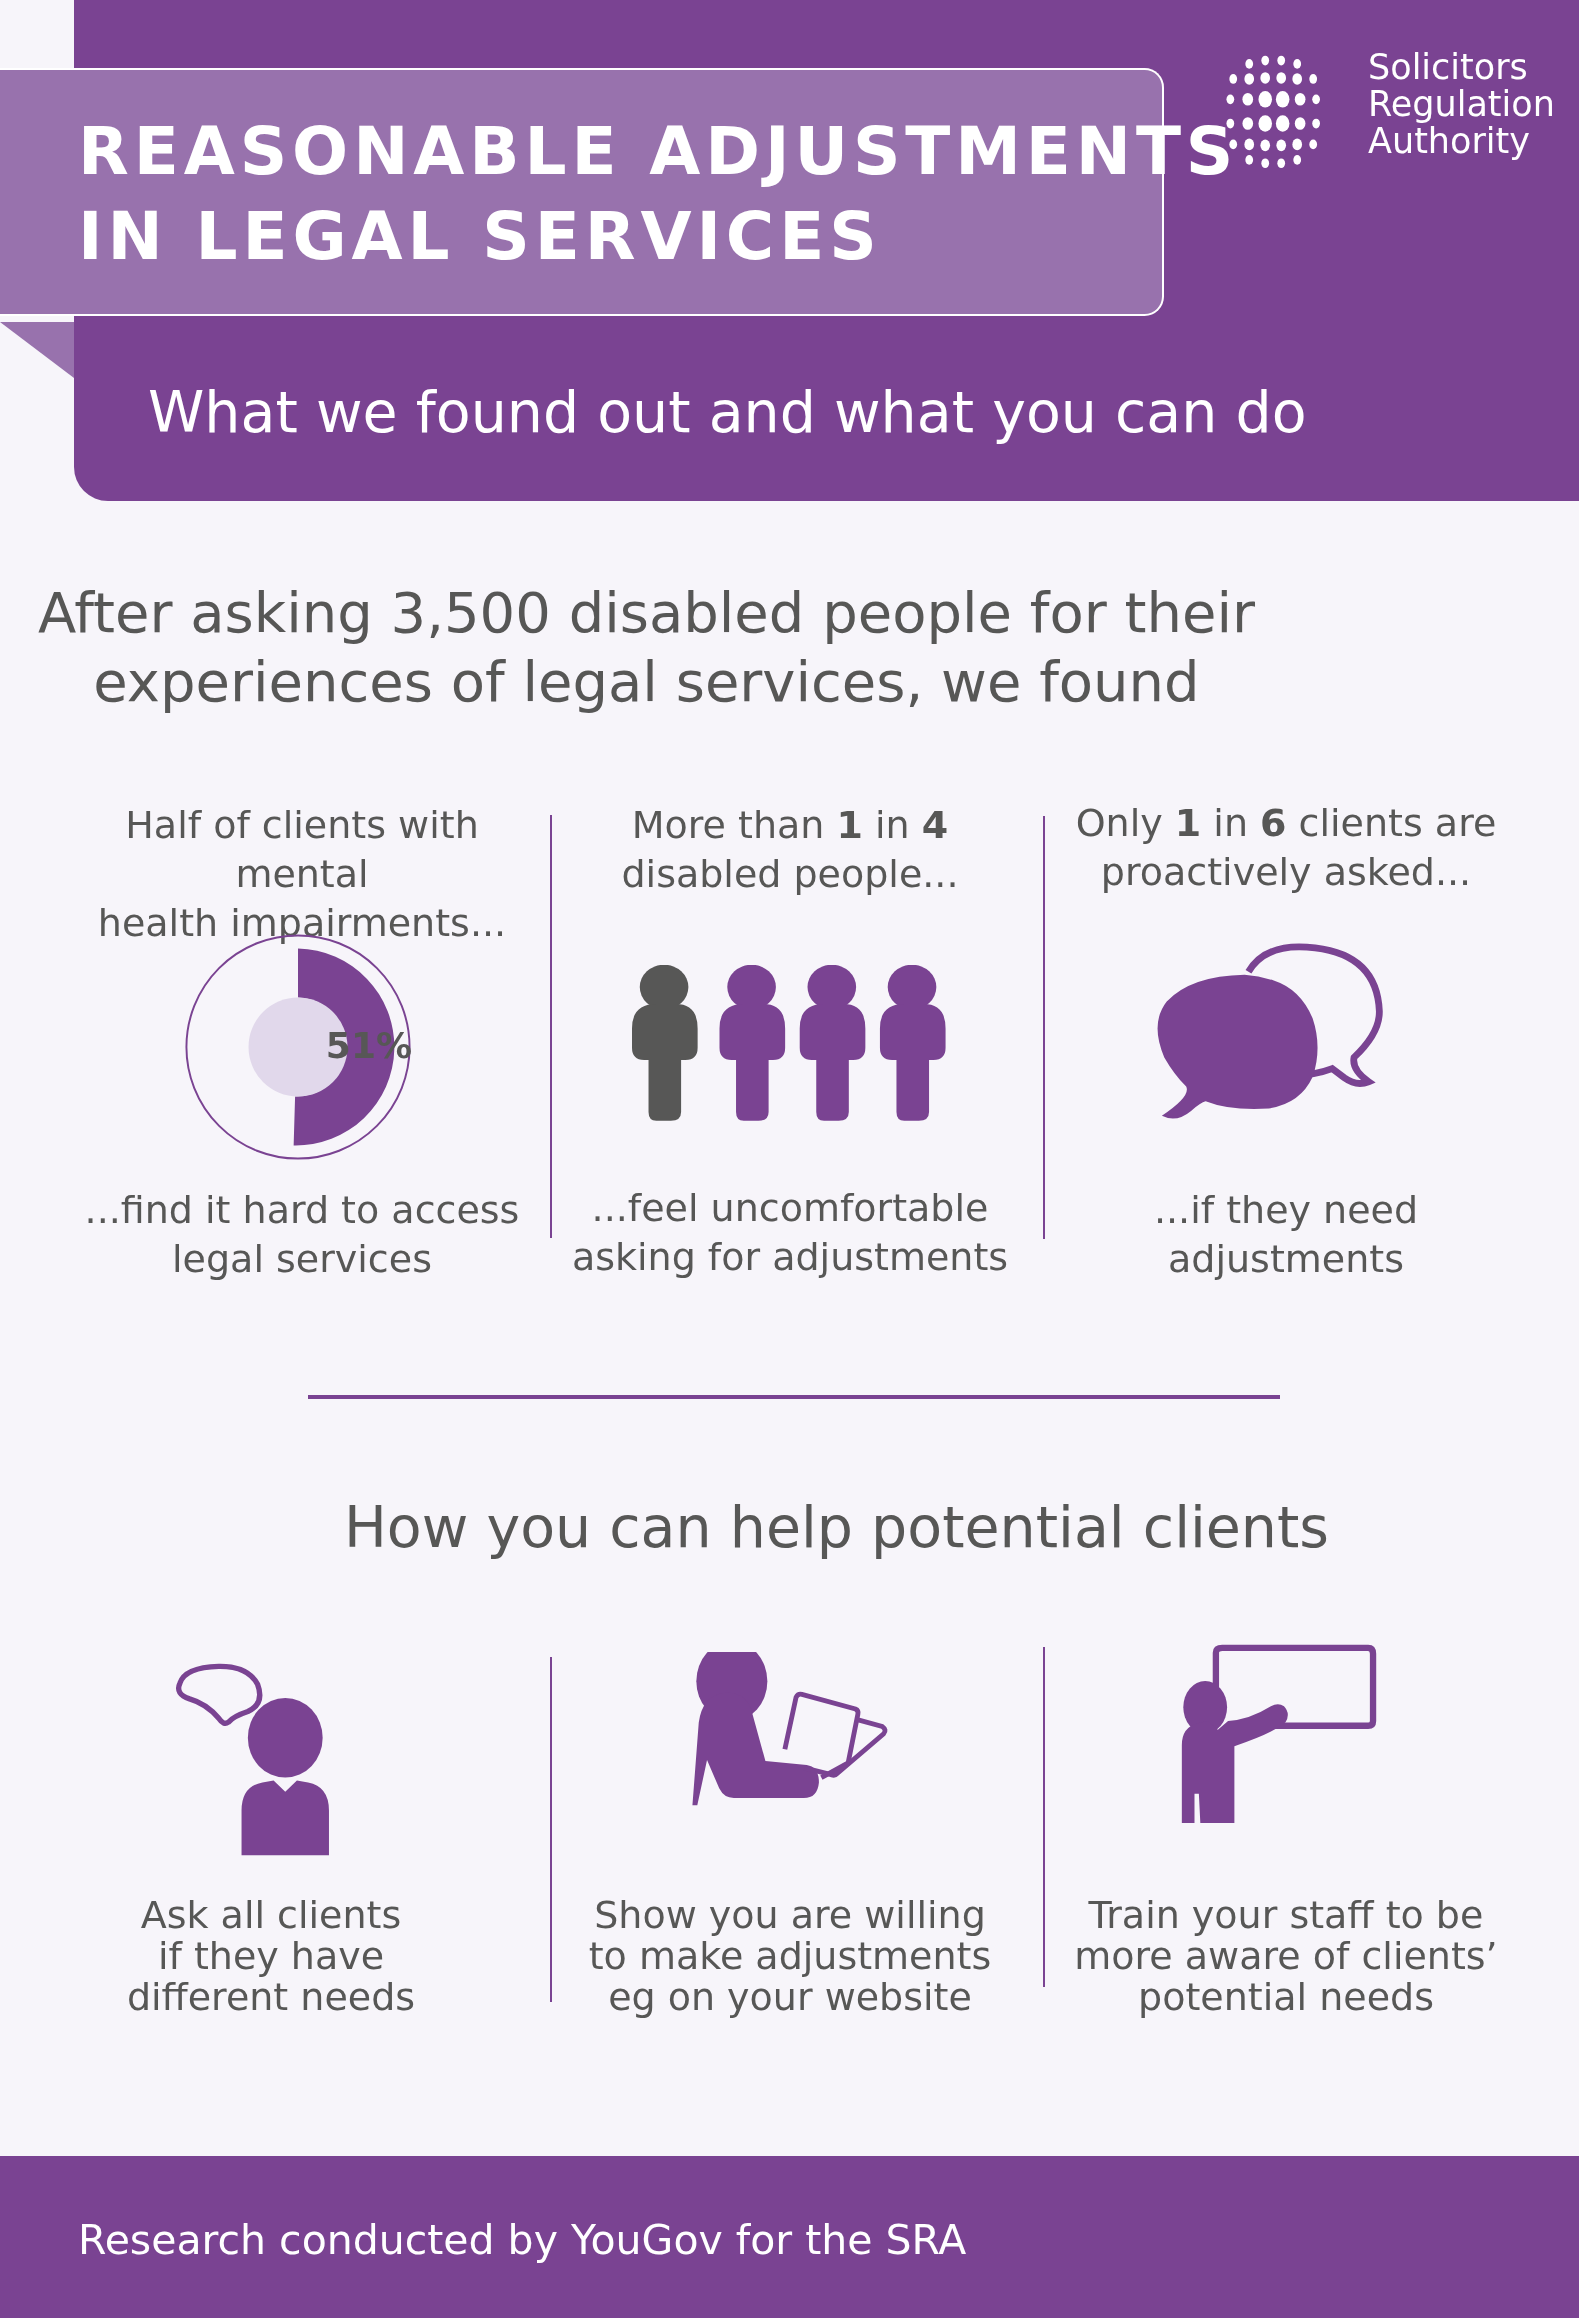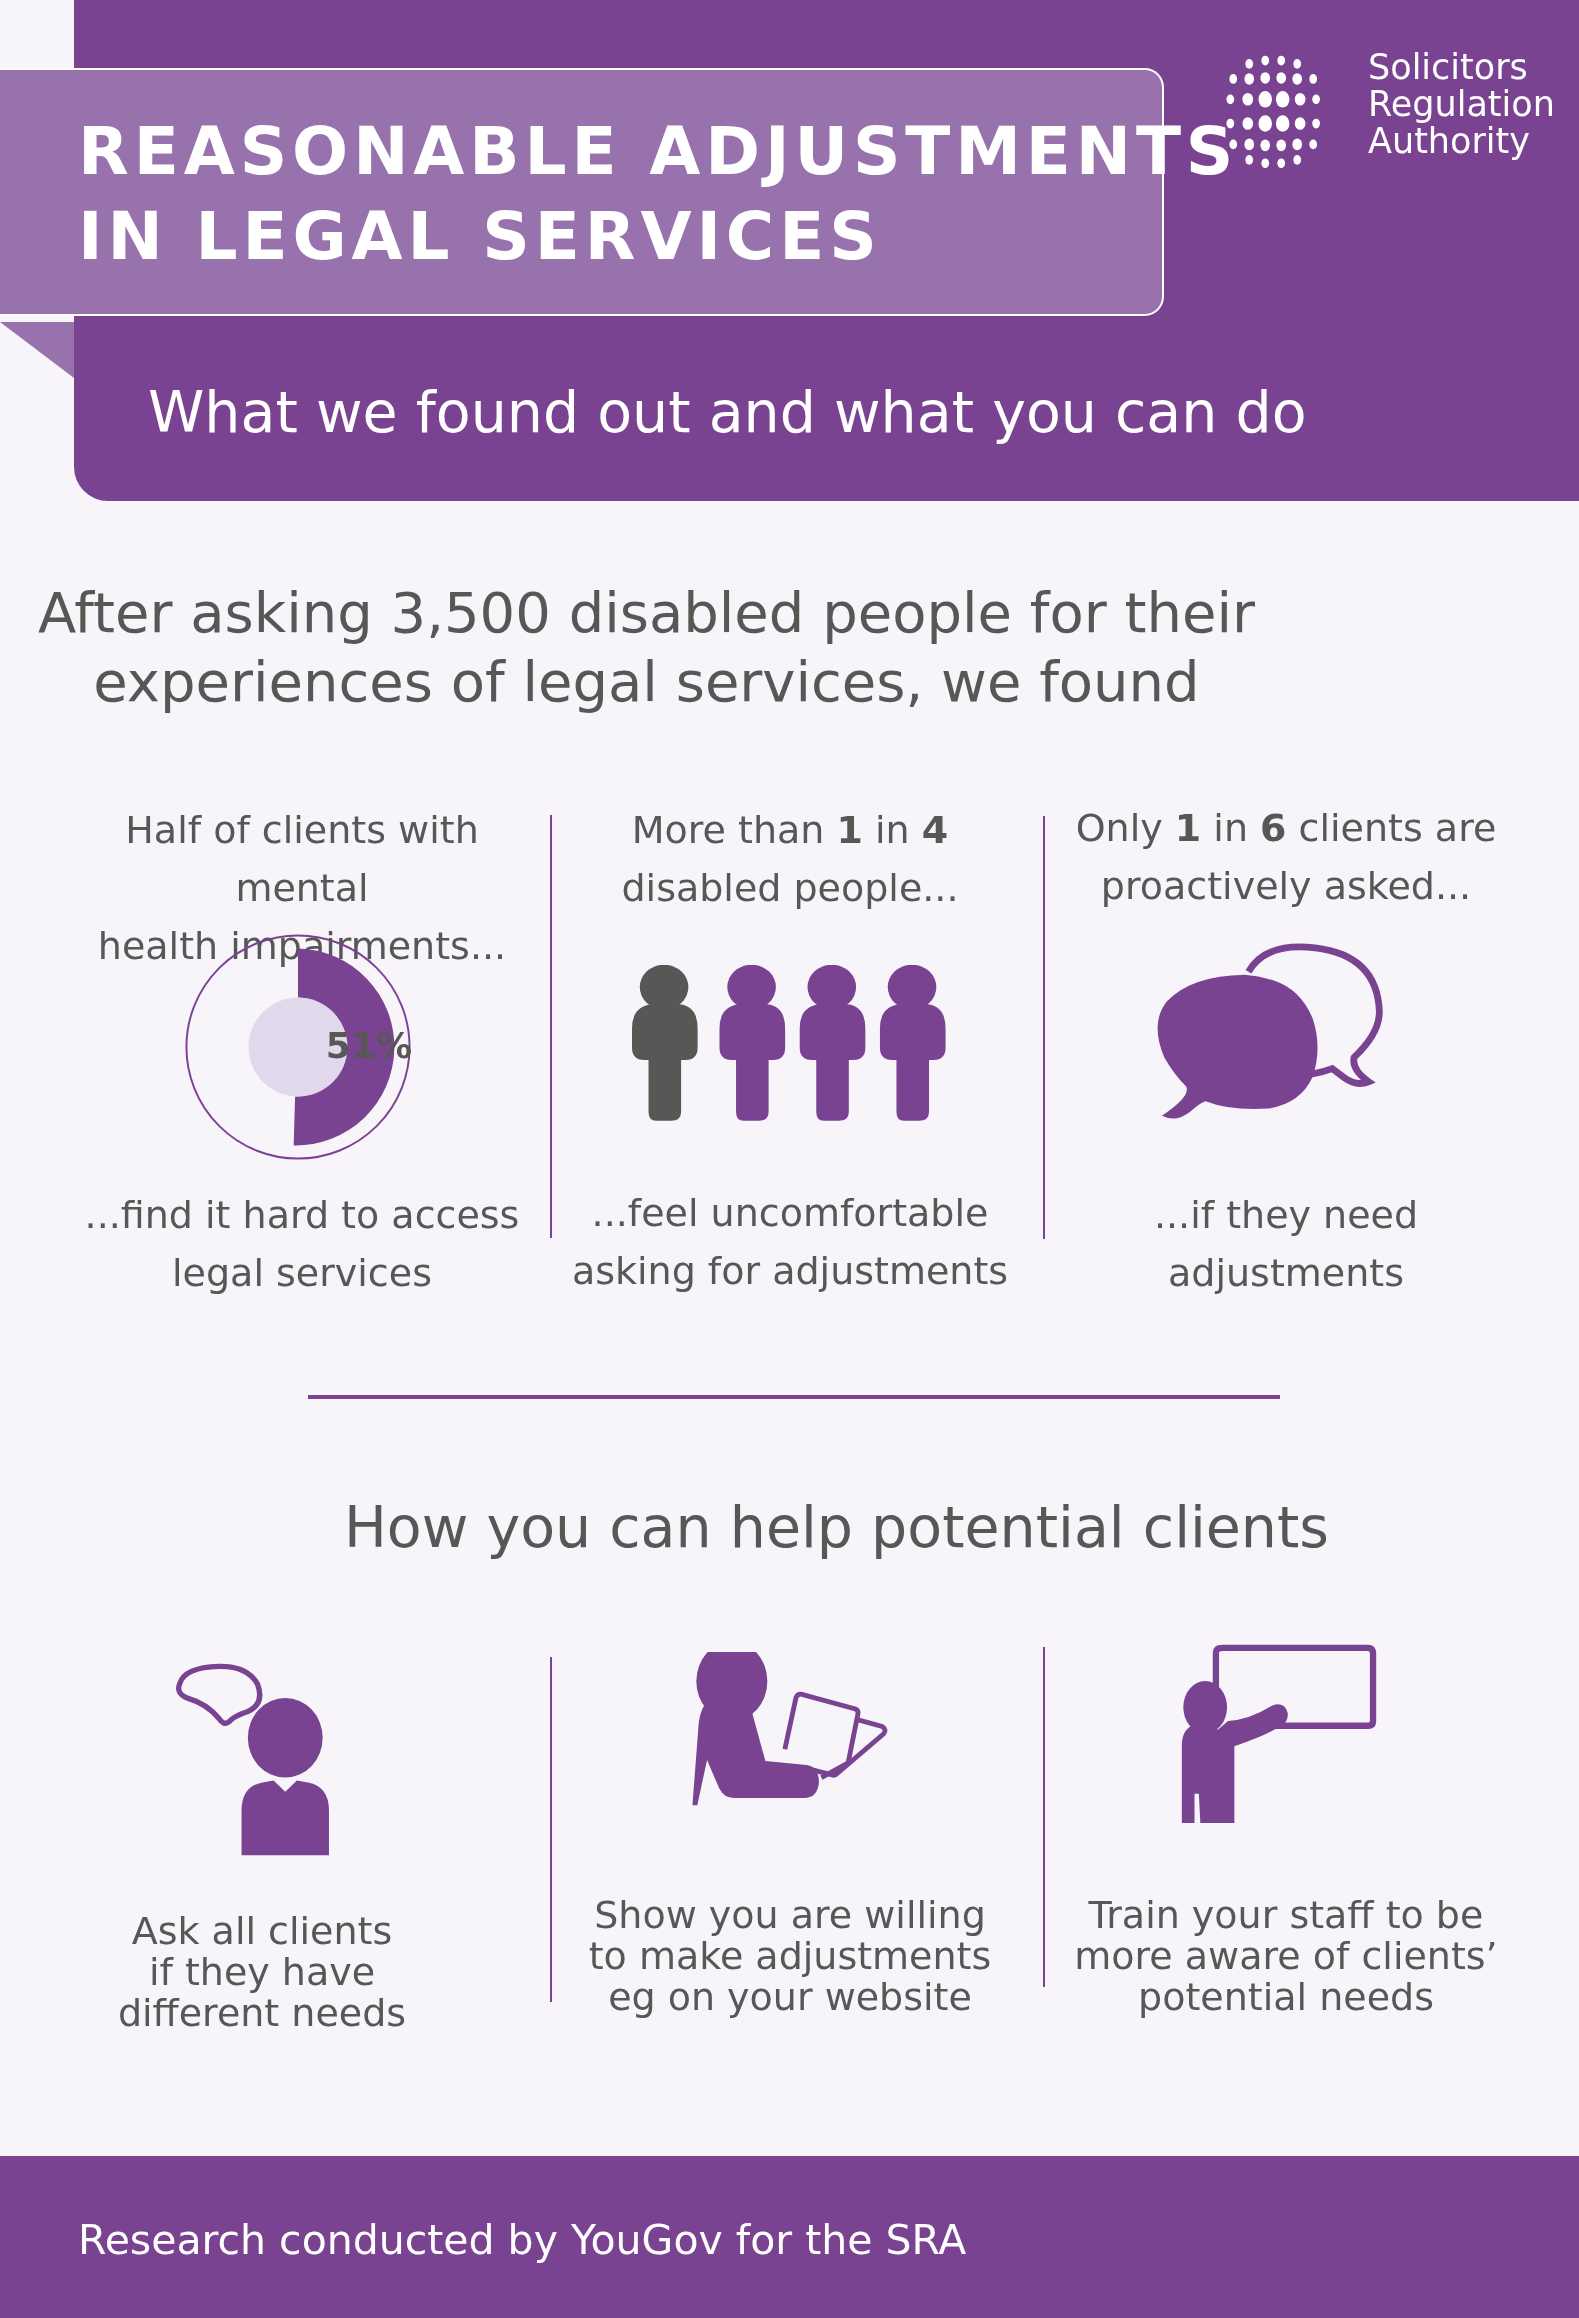--- a/index.html
+++ b/index.html
@@ -11,21 +11,21 @@
   #title-box { left:0; top:68px; width:1164px; height:248px; background:#9872ad;
                border:2.9px solid #ffffff; border-left:none; border-radius:0 19.4px 19.4px 0; box-sizing:border-box; }
   #fold { left:0; top:322px; width:0; height:0; border-top:0 solid transparent;
           border-right:74px solid #9872ad; border-bottom:56px solid transparent; }
   #title { left:78px; top:109px; color:#fff; font-size:66px; font-weight:bold; letter-spacing:4.9px; line-height:85px; }
   #subtitle { left:148px; top:379px; color:#fff; font-size:57px; white-space:nowrap; }
   #logo { left:1215px; top:46px; width:330px; height:126px; }
   #logo-text { left:1368px; top:49px; color:#fff; font-size:35px; line-height:37px; }
   
   #intro { left:0; width:1293px; top:578px; text-align:center; font-size:56px; line-height:69px; }
-  .stat-top, .stat-bottom { width:496px; text-align:center; font-size:38px; line-height:58px; }
+  .stat-top, .stat-bottom { width:496px; text-align:center; font-size:38px; line-height:49px; }
   .vline { width:2.4px; background:#7a4392; }
   #divider { left:308px; top:1395px; width:972px; height:4.4px; background:#7a4392; }
   #help-title { left:0; width:1579px; top:1494px; text-align:center; font-size:57px;margin-left:47px; }
   .tip { width:496px; text-align:center; font-size:38px; line-height:41px; }
   #footer { left:0; top:2156px; width:1579px; height:163px; background:#7a4392; }
   #footer-text { left:78px; top:2216px; color:#fff; font-size:41px; }
   b { font-weight:bold; }
 </style>
 </head>
 <body>
@@ -144,21 +144,21 @@
 </div>
 
 <div class="abs" id="divider"></div>
 <div class="abs" id="help-title">How you can help potential clients</div>
 
 <svg class="abs" style="left:175px;top:1660px;width:204px;height:204px;" viewBox="0 0 420 420">
   <path d="M80 110 Q55 80 20 70 Q-10 60 0 38 Q10 5 80 3 Q140 2 160 40 Q175 80 140 96 Q110 106 100 118 Q90 125 80 110 Z" fill="none" stroke="#7a4392" stroke-width="11" transform="translate(10,10) scale(1.0)"></path>
   <ellipse cx="227" cy="160" rx="77" ry="82" fill="#7a4392"></ellipse>
   <path d="M137 402 L137 310 Q137 260 180 252 L203 248 L227 271 L251 248 L274 252 Q317 260 317 310 L317 402 Z" fill="#7a4392"></path>
 </svg>
-<div class="abs tip" style="left:14px;top:1895px;margin-top:16px;">
+<div class="abs tip" style="left:23px;top:1895px;">
   <div>Ask all clients</div>
   <div>if they have</div>
   <div>different needs</div>
 </div>
 <div class="abs vline" style="left:550px;top:1657px;height:345px;"></div>
 
 <svg class="abs" style="left:690px;top:1652px;width:253px;height:219px;" viewBox="0 0 520 450">
   <ellipse cx="86" cy="60" rx="73" ry="82" fill="#7a4392"></ellipse>
   <path d="M5 315 L18 145 Q25 90 70 84 Q110 80 125 115 L155 224 L240 232 Q265 236 265 268 Q262 300 234 300 L90 300 Q70 300 60 280 L35 222 L15 315 Z" fill="#7a4392"></path>
   <path d="M195 200 L218 93 Q222 85 230 87 L340 117 Q347 120 345 128 L325 228 L270 258" fill="none" stroke="#7a4392" stroke-width="10"></path>

